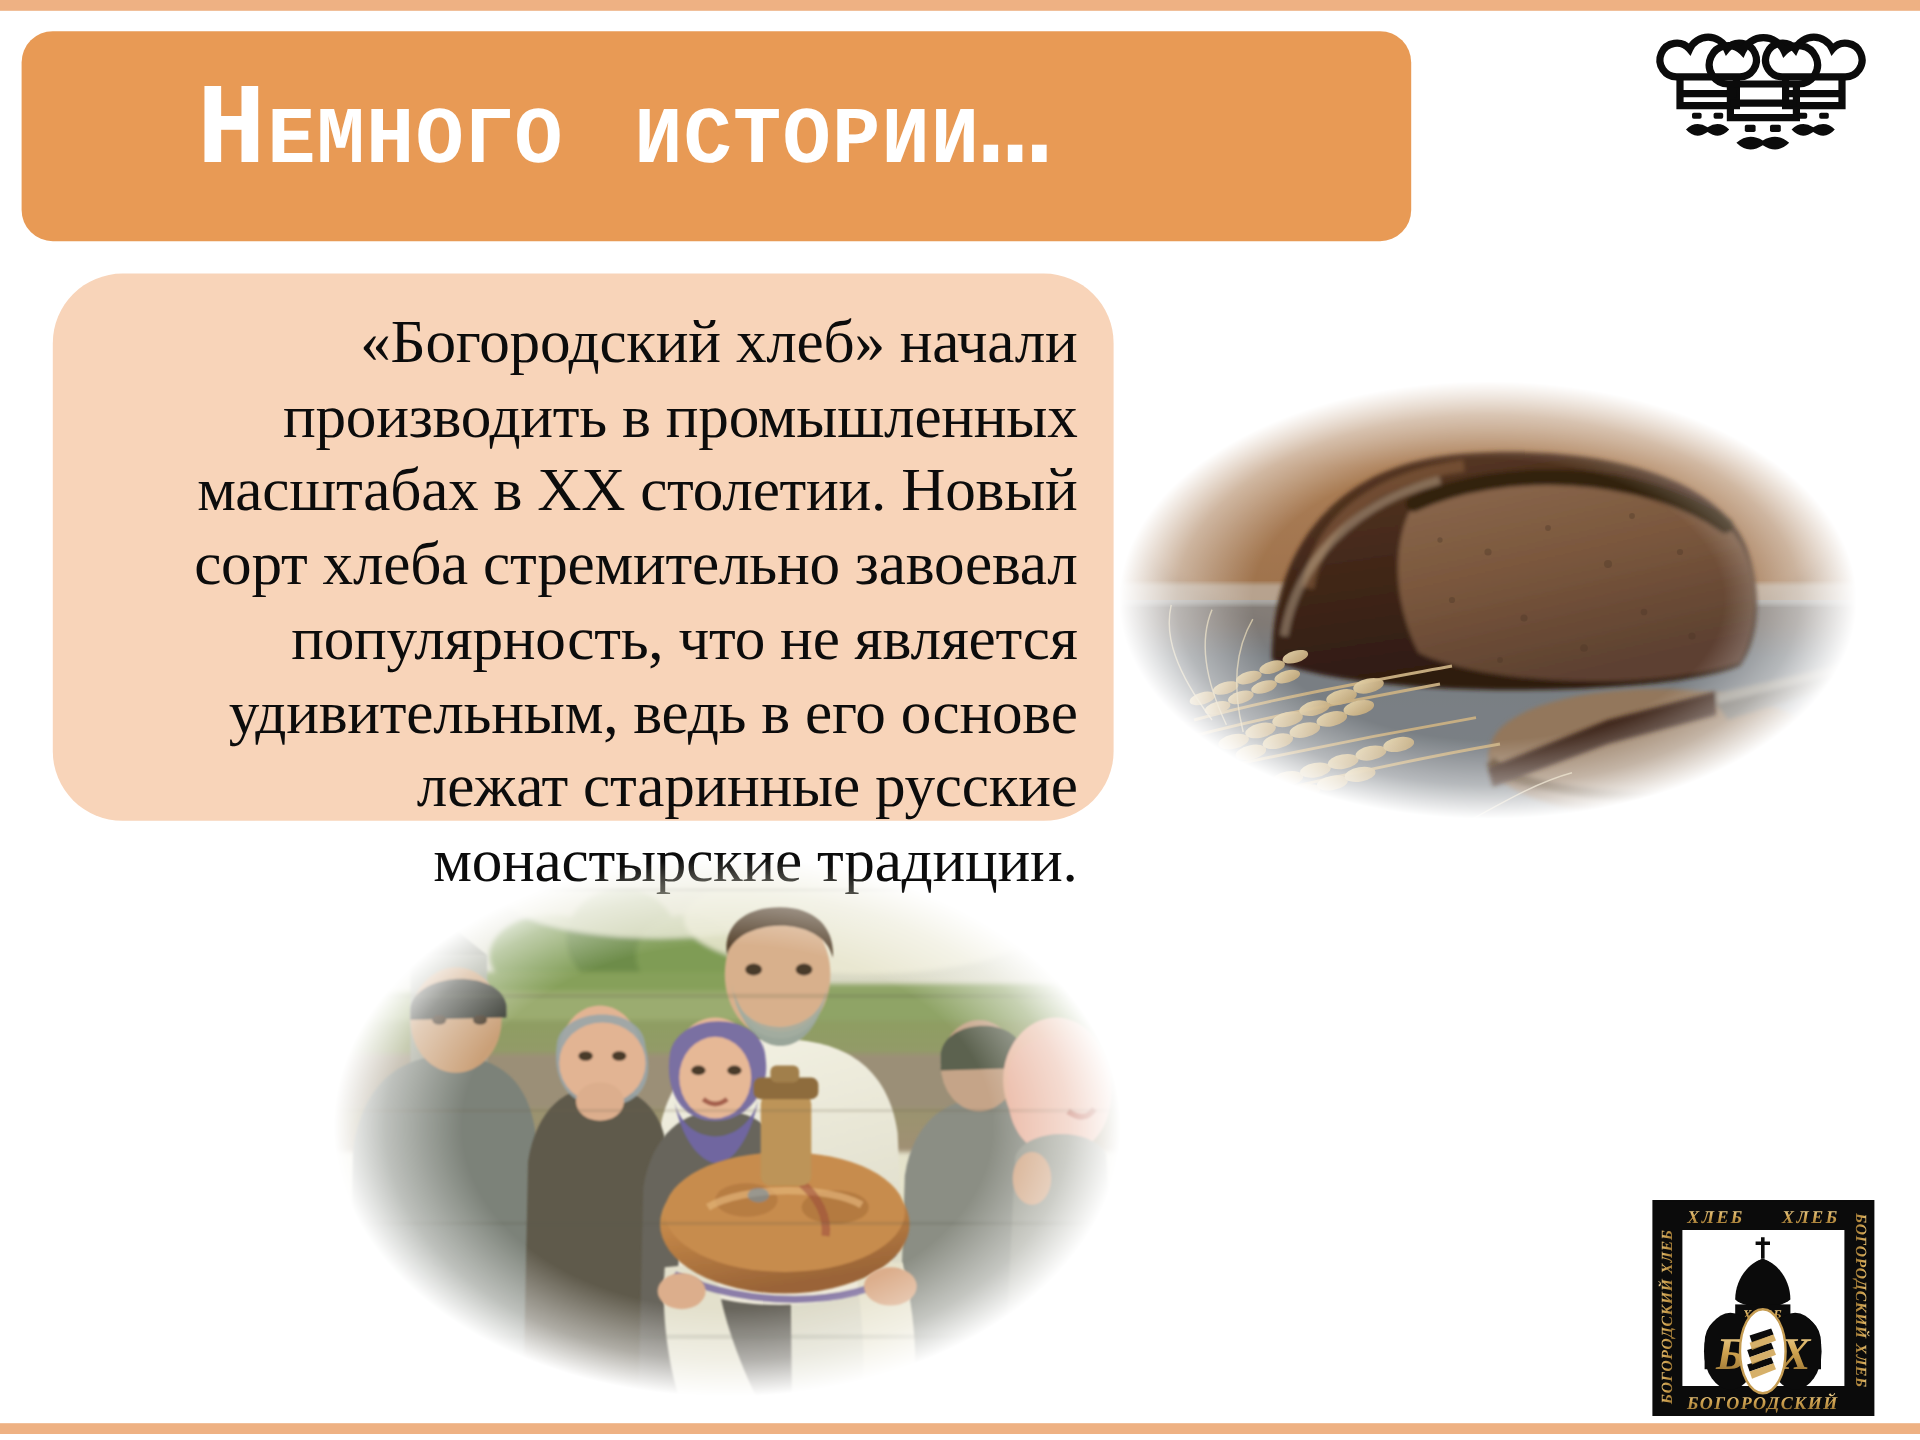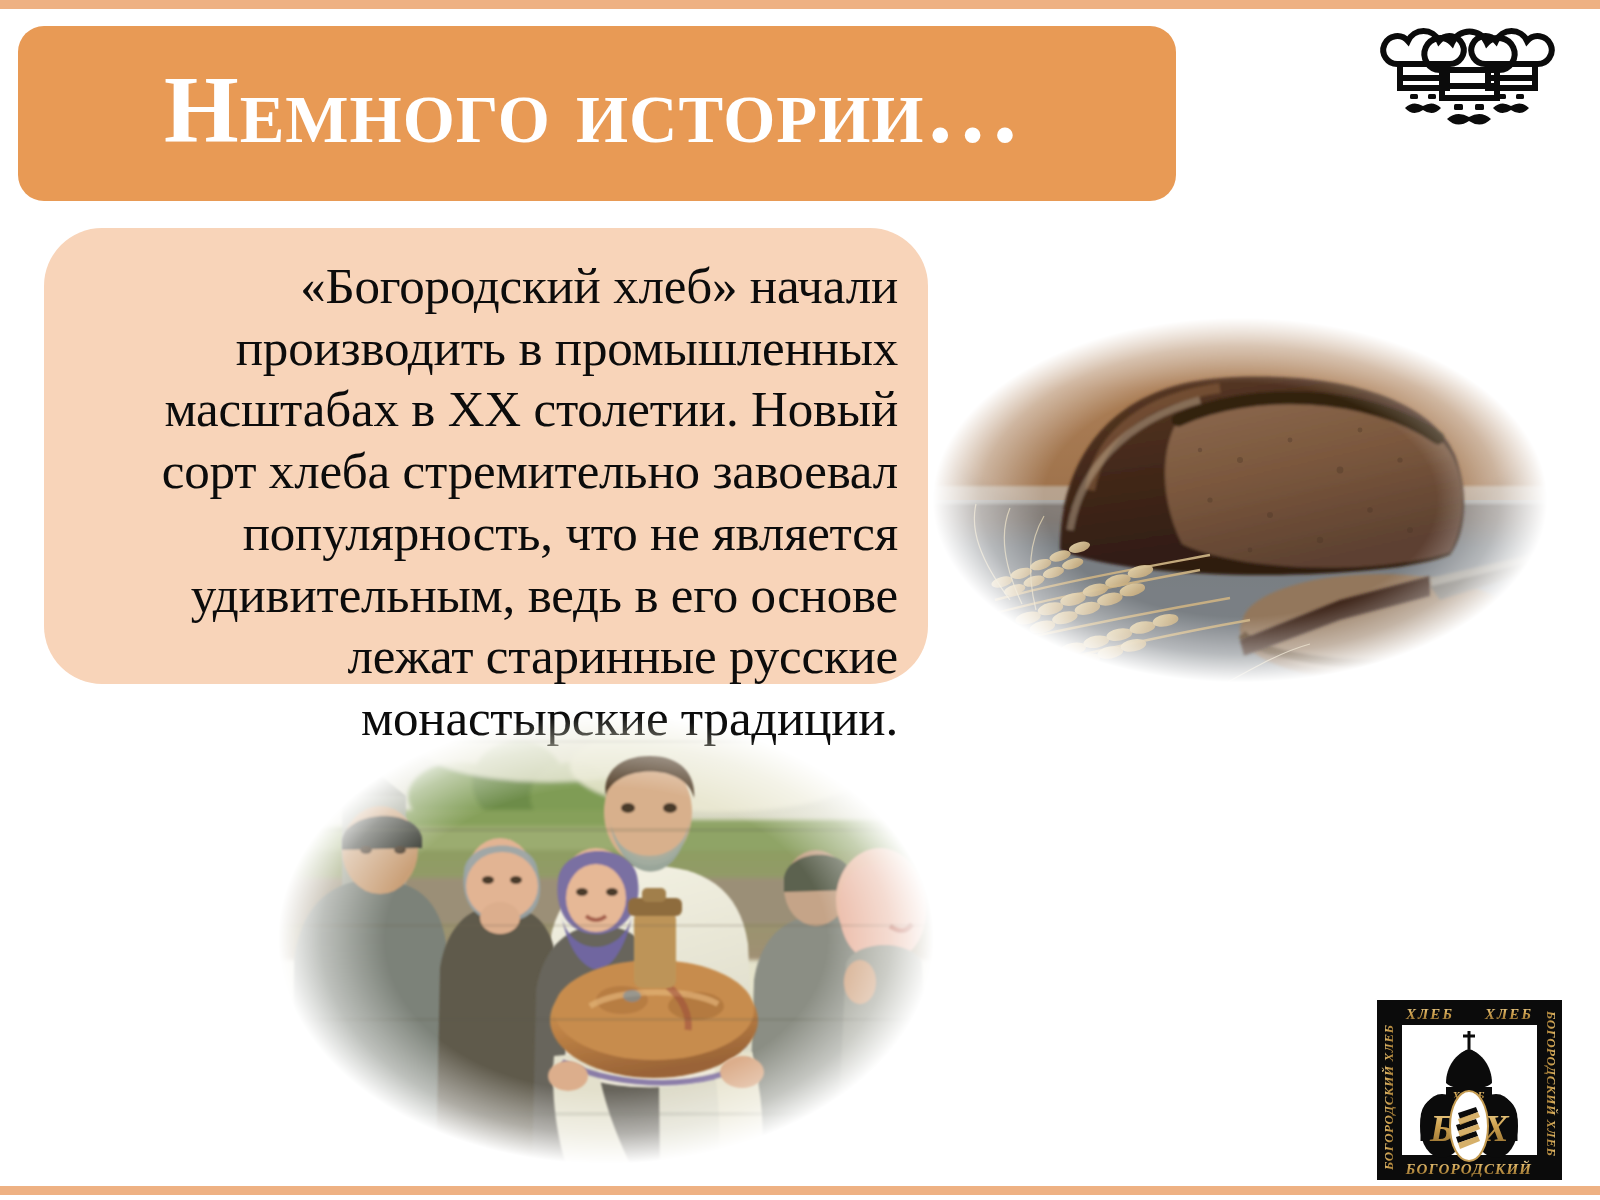--- a/index.html
+++ b/index.html
@@ -43,21 +43,21 @@
     content:"";
     position:absolute;
     inset:-9px;
     border-radius:34px;
     box-shadow: inset 0 0 0 0 #fff;
     pointer-events:none;
   }
   .title-text {
     margin-left: 146px;
     color: #ffffff;
-    font-family: Liberation Serif, serif;
+    font-family: Liberation Mono, monospace;
     font-weight: bold;
     font-size: 96px;
     font-variant: small-caps;
     letter-spacing: 1px;
     line-height: 1;
     white-space: nowrap;
     transform: translateY(-4px);
   }
 
   

